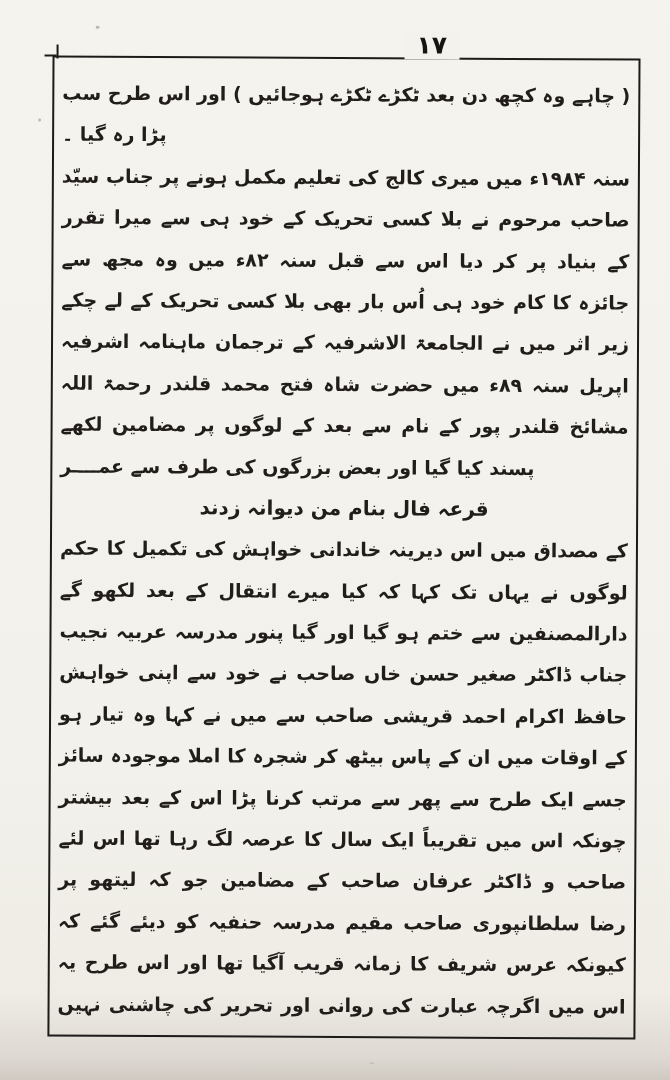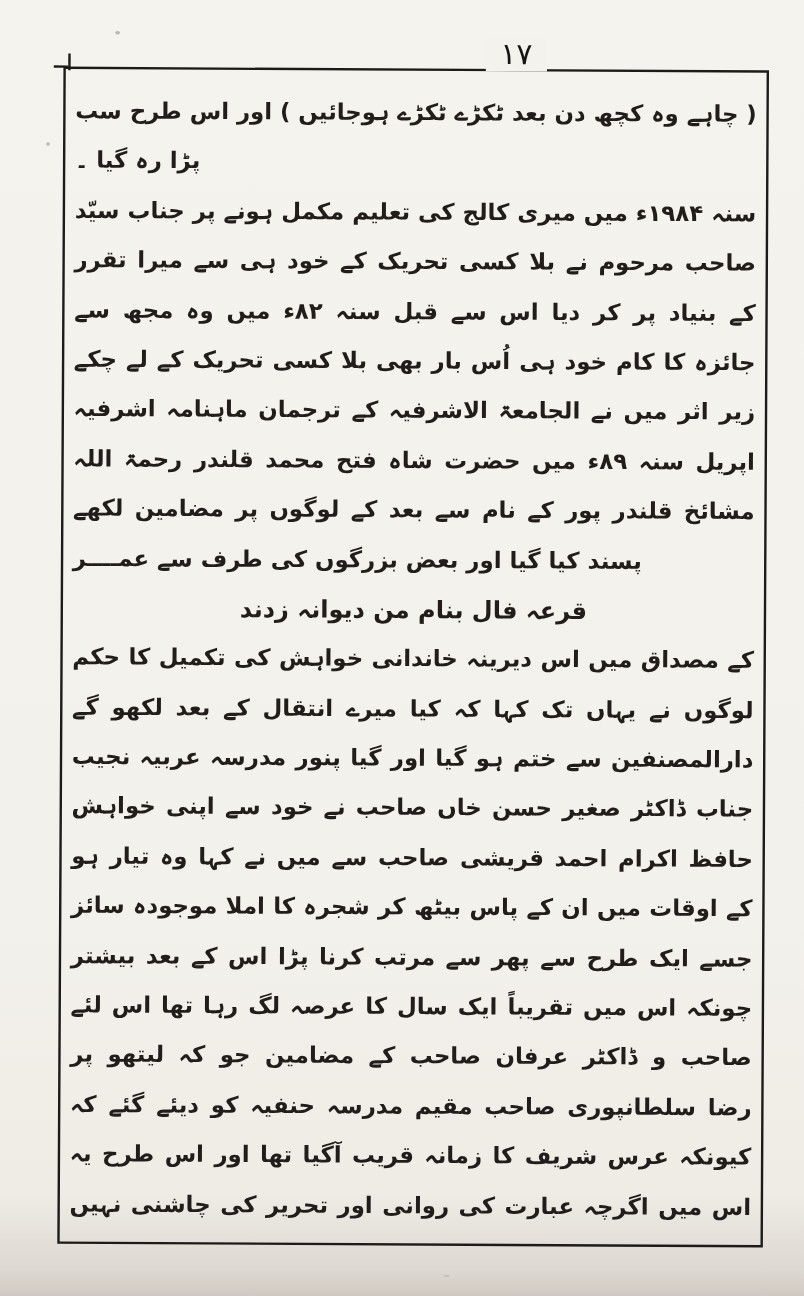--- a/index.html
+++ b/index.html
@@ -16,21 +16,21 @@
   .scan-inner{
     position:absolute;inset:0;
     transform:rotate(0.3deg);
     transform-origin:50% 50%;
   }
   .page-number{
     position:absolute;top:30px;left:402px;
     padding:0 12px;
     background:#f4f2ed;
     color:#171513;
-    font-size:25px;font-weight:normal;
+    font-size:25px;font-weight:bold;
     z-index:3;
     letter-spacing:2px;
   }
   .page-frame{
     position:absolute;left:50px;top:57px;
     width:588px;height:981px;
     border:2.5px solid #1d1b19;
     box-sizing:border-box;
     z-index:1;
   }

